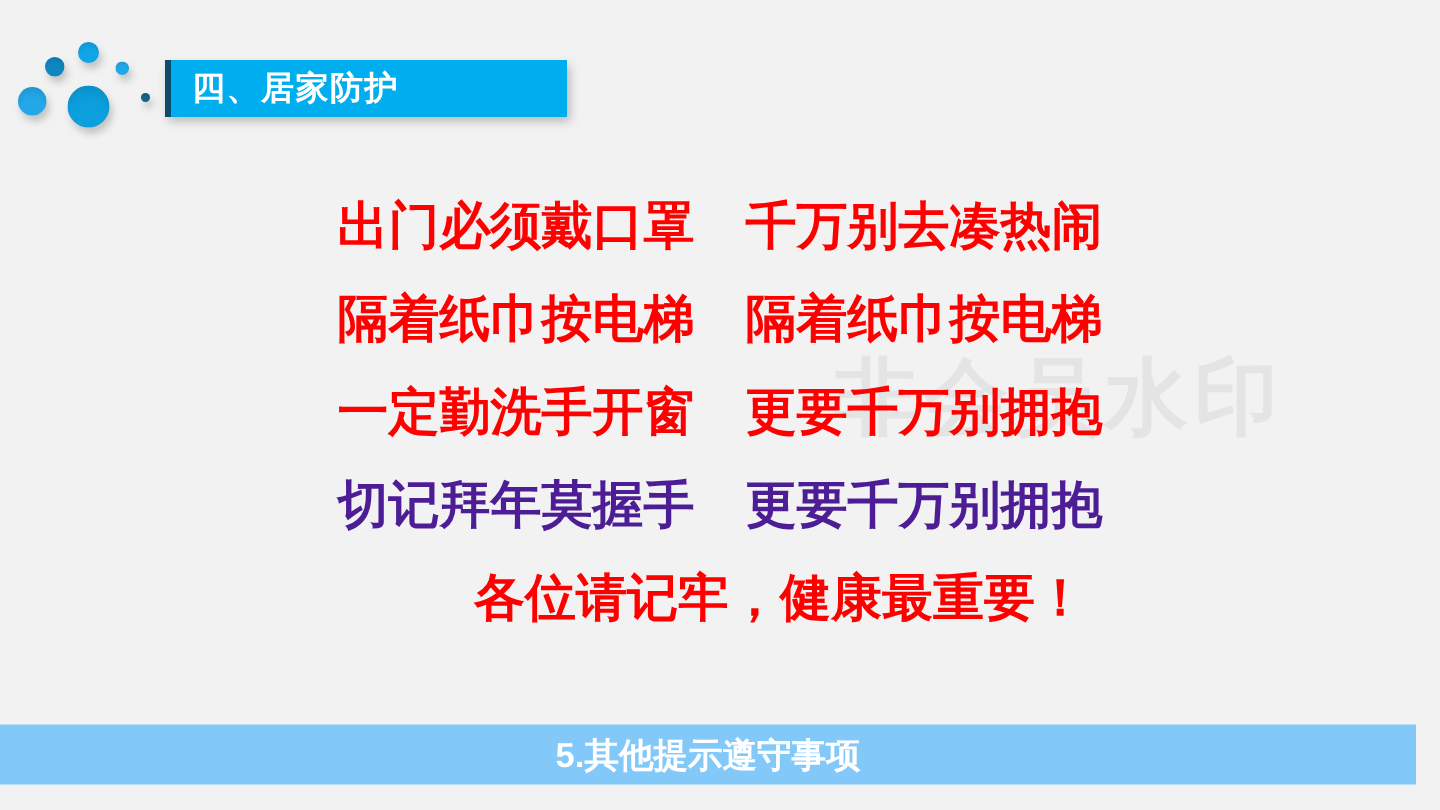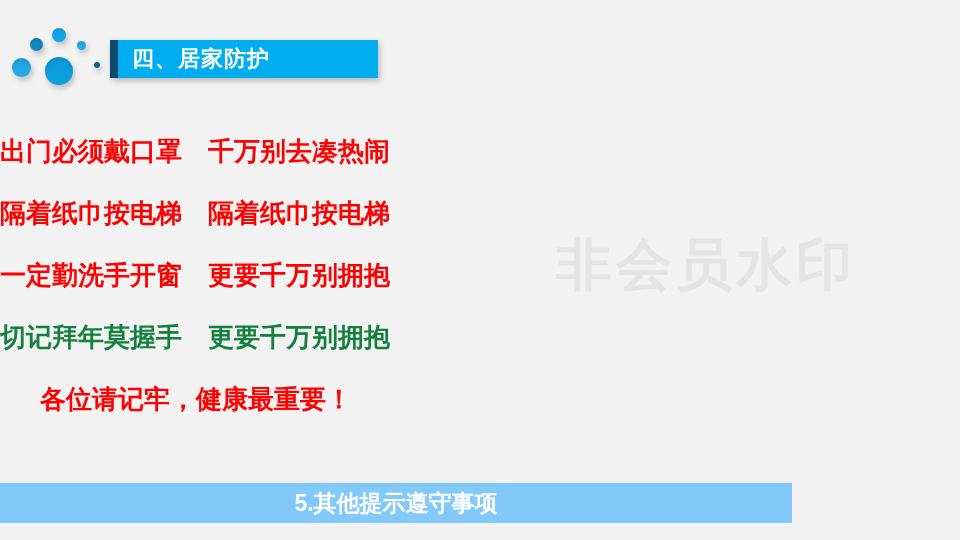--- a/index.html
+++ b/index.html
@@ -34,21 +34,21 @@
   }
 
   
   #section-title-box {
     position: absolute;
     left: 110px;
     top: 40px;
     width: 268px;
     height: 38px;
     background: #00aeef;
-    border-left: 8px solid #0c4a6e;
+    border-left: 4px solid #0c4a6e;
     box-shadow: 2px 3px 6px rgba(120,120,120,0.45);
     box-sizing: border-box;
     display: flex;
     align-items: center;
   }
   #section-title-text {
     color: #ffffff;
     font-size: 22px;
     font-weight: bold;
     letter-spacing: 1px;
@@ -73,36 +73,36 @@
 
   
   #verse-block {
     position: absolute;
     left: 0;
     top: 120px;
     width: 960px;
   }
   .verse-line {
     width: 960px;
-    text-align: left;
+    text-align: center;
     color: #ff0000;
-    font-size: 26px;
+    font-size: 34px;
     font-weight: bold;
     line-height: 62px;
     white-space: pre;
     position: relative;
     z-index: 2;
   }
 
   
   #footer-bar {
     position: absolute;
     left: 0;
     top: 483px;
-    width: 792px;
+    width: 944px;
     height: 40px;
     background: #82c9fa;
     display: flex;
     align-items: center;
     justify-content: center;
   }
   #footer-bar-text {
     color: #ffffff;
     font-size: 23px;
     font-weight: bold;
@@ -127,21 +127,21 @@
   <div id="section-title-box" style="background: rgb(0, 174, 239);">
     <span id="section-title-text" style="color: rgb(255, 255, 255);">四、居家防护</span>
   </div>
 
   <div id="watermark" style="color: rgb(228, 228, 228);">非会员水印</div>
 
   <div id="verse-block">
     <div class="verse-line" style="color: rgb(255, 0, 0);">出门必须戴口罩　千万别去凑热闹</div>
     <div class="verse-line" style="color: rgb(255, 0, 0);">隔着纸巾按电梯　隔着纸巾按电梯</div>
     <div class="verse-line" style="color: rgb(255, 0, 0);">一定勤洗手开窗　更要千万别拥抱</div>
-    <div class="verse-line" style="color: #15803d;">切记拜年莫握手　更要千万别拥抱</div>
+    <div class="verse-line" style="color: #4c1d95;">切记拜年莫握手　更要千万别拥抱</div>
     <div class="verse-line" style="color: rgb(255, 0, 0); margin-left: 40px;">各位请记牢，健康最重要！</div>
   </div>
 
   <div id="footer-bar" style="background: rgb(130, 201, 250);">
     <span id="footer-bar-text" style="color: rgb(255, 255, 255);">5.其他提示遵守事项</span>
   </div>
 
 </div>
 
 </body></html>

